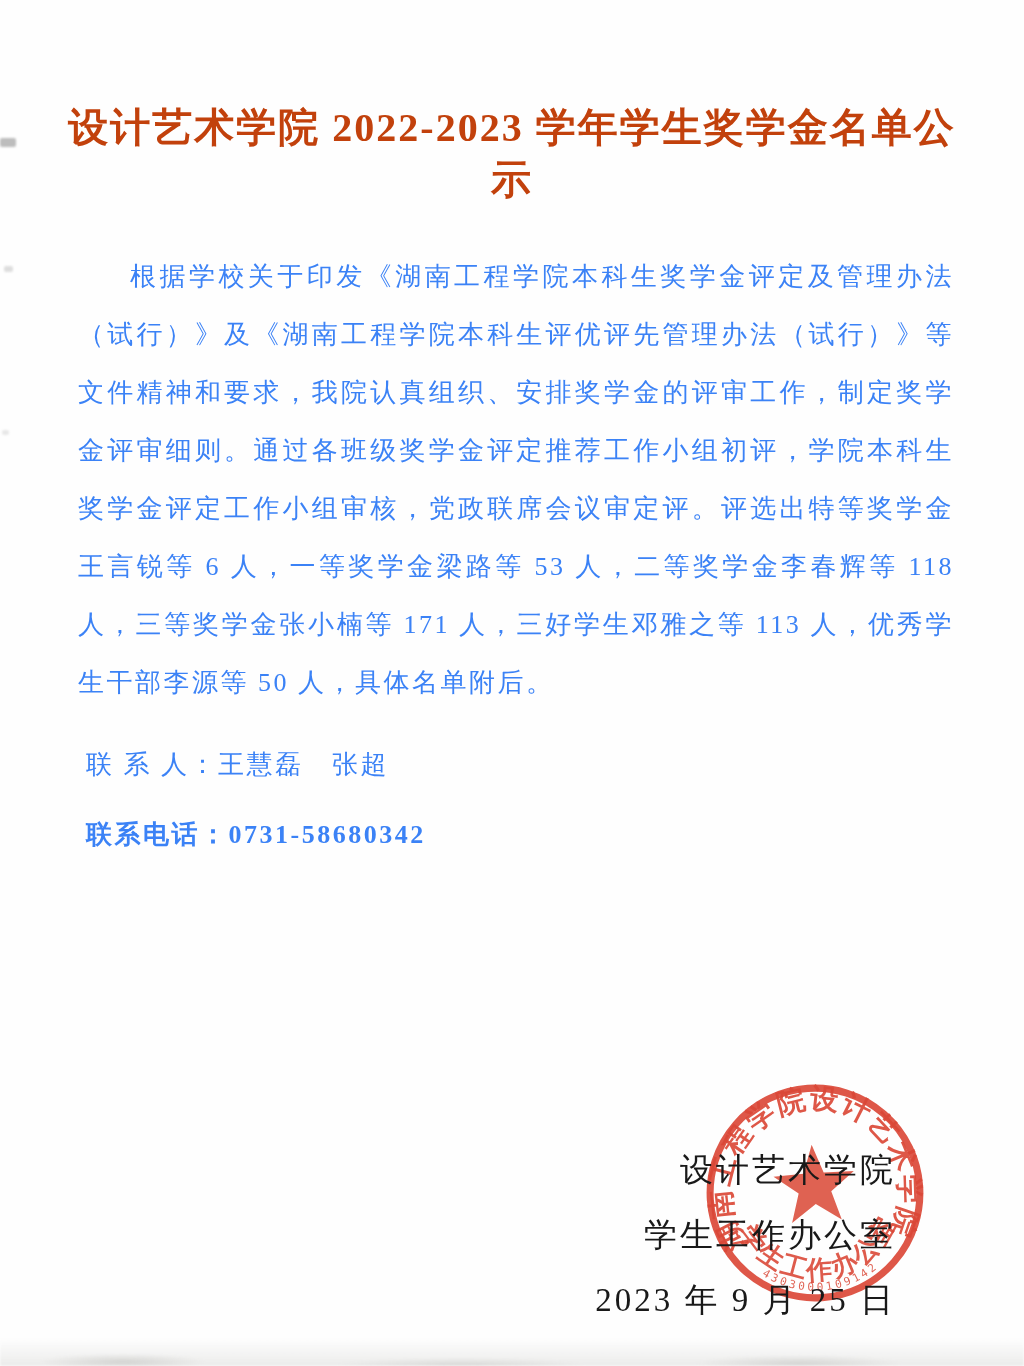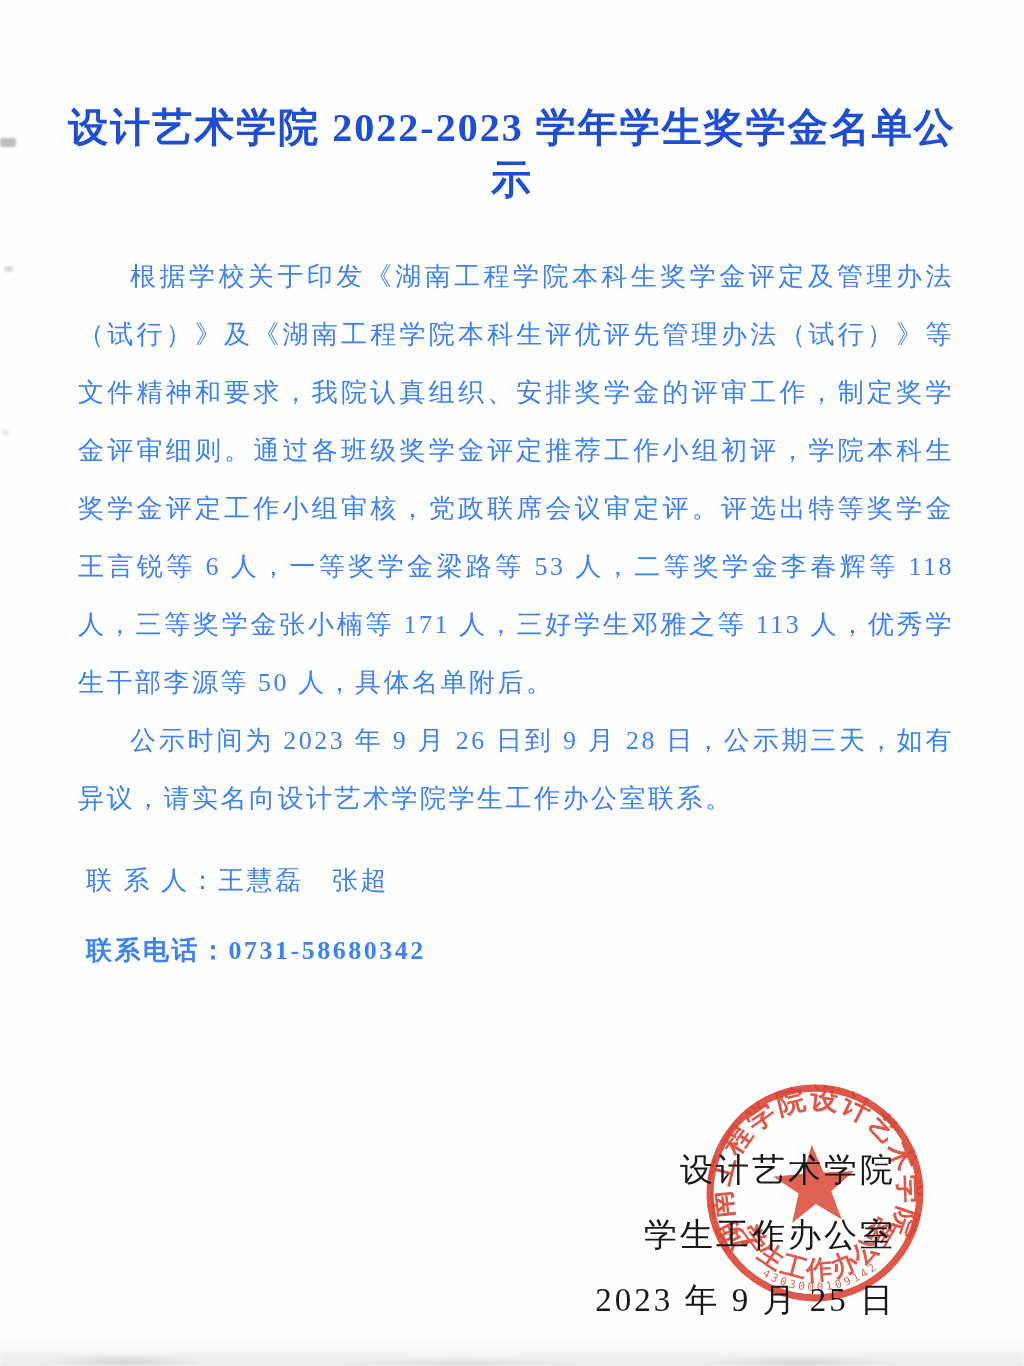--- a/index.html
+++ b/index.html
@@ -12,21 +12,21 @@
   }
   .page {
     position: absolute; inset: 0;
     background: #fefefe;
   }
   .title {
     margin: 102px 55px 0 55px;
     text-align: center;
     font-size: 40px;
     font-weight: bold;
-    color: #1d4ed8;
+    color: #c2410c;
     letter-spacing: 2px;
     line-height: 1.3;
   }
   .body-text {
     margin: 42px 70px 0 78px;
     font-size: 26px;
     line-height: 58px;
     color: #3b82f6;
     letter-spacing: 2.5px;
   }
@@ -107,21 +107,20 @@
 </style>
 </head>
 <body>
 
 <div class="page">
 
   <h1 class="title">设计艺术学院 2022-2023 学年学生奖学金名单公示</h1>
 
   <div class="body-text">
     <p class="para">根据学校关于印发《湖南工程学院本科生奖学金评定及管理办法（试行）》及《湖南工程学院本科生评优评先管理办法（试行）》等文件精神和要求，我院认真组织、安排奖学金的评审工作，制定奖学金评审细则。通过各班级奖学金评定推荐工作小组初评，学院本科生奖学金评定工作小组审核，党政联席会议审定评。评选出特等奖学金王言锐等 6 人，一等奖学金梁路等 53 人，二等奖学金李春辉等 118 人，三等奖学金张小楠等 171 人，三好学生邓雅之等 113 人，优秀学生干部李源等 50 人，具体名单附后。</p>
-    <p class="para">公示时间为 2023 年 9 月 26 日到 9 月 28 日，公示期三天，如有异议，请实名向设计艺术学院学生工作办公室联系。</p>
     <div class="contact-block">
       <p class="contact-person">联 系 人：王慧磊　张超</p>
       <p class="contact-phone">联系电话：0731-58680342</p>
     </div>
   </div>
 
   <div class="signature">
     <div>设计艺术学院</div>
     <div>学生工作办公室</div>
     <div>2023 年 9 月 25 日</div>

